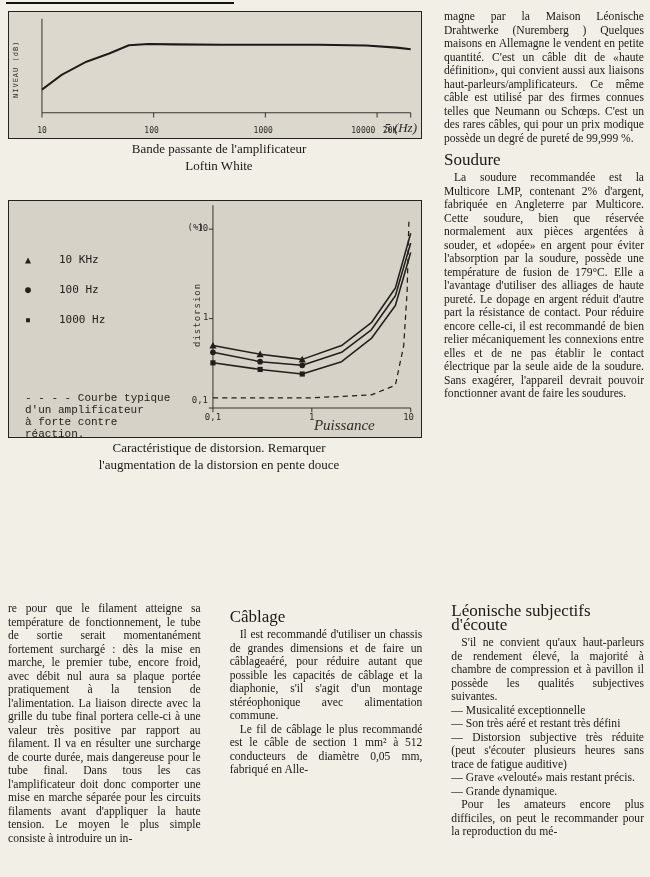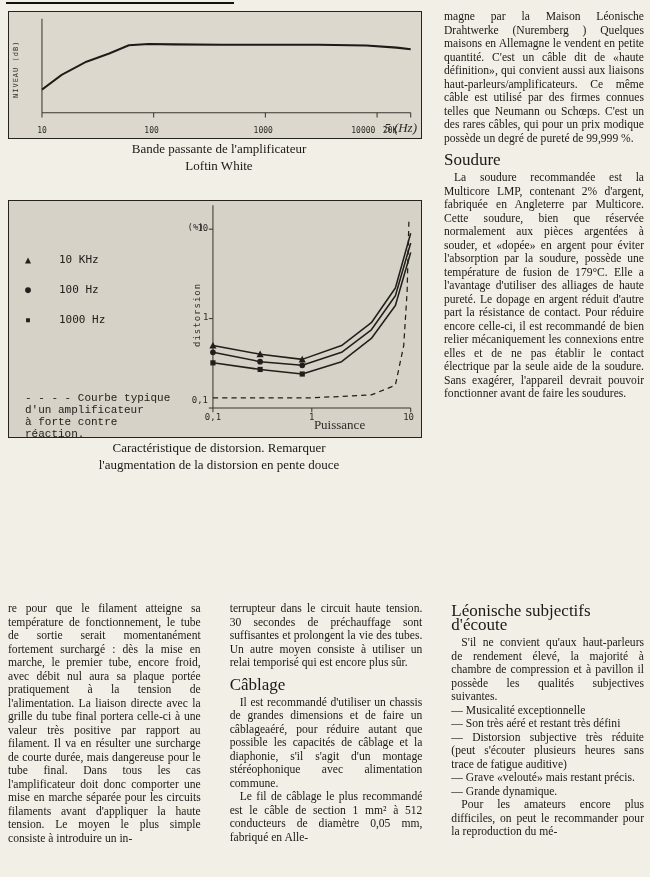--- a/index.html
+++ b/index.html
@@ -61,21 +61,21 @@
     transform:rotate(-90deg); transform-origin:0 0; white-space:nowrap;
   }
   
   .yt2 { font-size:9px; transform:translateX(-105%); }
   .xt2 { font-size:9px; transform:translateX(-50%); }
   #fig2-yunit { left:47.5%; top:9%; font-size:9px; transform:translateX(-105%); }
   #fig2-ylab {
     left:44.5%; top:62%; font-size:9px; letter-spacing:1px;
     transform:rotate(-90deg); transform-origin:0 0; white-space:nowrap;
   }
-  #fig2-xlab { left:74%; top:91.5%; font-size:13px; font-family:"Liberation Serif",serif; }
+  #fig2-xlab { left:74%; top:91.5%; font-size:15px; font-style:italic; font-family:"Liberation Serif",serif; }
 
   .legend { position:absolute; left:16px; top:52px; font-family:"DejaVu Sans Mono",monospace; font-size:11px; color:#24211d; }
   .lrow { margin-bottom:17px; }
   .lglyph { display:inline-block; width:34px; font-size:10px; }
   .note {
     position:absolute; left:16px; top:148px; width:178px;
     font-family:Liberation Mono, monospace; font-size:11px;
     line-height:12px; color:#24211d;margin-top:43px;
   }
   .note .note-text { white-space:pre-line; }
@@ -184,21 +184,20 @@
       <h3>Soudure</h3>
       <p class="indent">La soudure recommandée est la Multicore LMP, contenant 2% d'argent, fabriquée en Angleterre par Multicore. Cette soudure, bien que réservée normalement aux pièces argentées à souder, et «dopée» en argent pour éviter l'absorption par la soudure, possède une température de fusion de 179°C. Elle a l'avantage d'utiliser des alliages de haute pureté. Le dopage en argent réduit d'autre part la résistance de contact. Pour réduire encore celle-ci, il est recommandé de bien relier mécaniquement les connexions entre elles et de ne pas établir le contact électrique par la seule aide de la soudure. Sans exagérer, l'appareil devrait pouvoir fonctionner avant de faire les soudures.</p>
     </div>
   </div>
 
   <div class="bottom">
     <div class="bcol">
       <p>re pour que le filament atteigne sa température de fonctionnement, le tube de sortie serait momentanément fortement surchargé : dès la mise en marche, le premier tube, encore froid, avec débit nul aura sa plaque portée pratiquement à la tension de l'alimentation. La liaison directe avec la grille du tube final portera celle-ci à une valeur très positive par rapport au filament. Il va en résulter une surcharge de courte durée, mais dangereuse pour le tube final. Dans tous les cas l'amplificateur doit donc comporter une mise en marche séparée pour les circuits filaments avant d'appliquer la haute tension. Le moyen le plus simple consiste à introduire un in-</p>
     </div>
     <div class="bcol">
-      <p>terrupteur dans le circuit haute tension. 30 secondes de préchauffage sont suffisantes et prolongent la vie des tubes. Un autre moyen consiste à utiliser un relai temporisé qui est encore plus sûr.</p>
       <h3>Câblage</h3>
       <p class="indent">Il est recommandé d'utiliser un chassis de grandes dimensions et de faire un câblageaéré, pour réduire autant que possible les capacités de câblage et la diaphonie, s'il s'agit d'un montage stéréophonique avec alimentation commune.</p>
       <p class="indent">Le fil de câblage le plus recommandé est le câble de section 1 mm² à 512 conducteurs de diamètre 0,05 mm, fabriqué en Alle-</p>
     </div>
     <div class="bcol">
       <h3 style="margin-top:2px">Léonische subjectifs d'écoute</h3>
       <p class="indent">S'il ne convient qu'aux haut-parleurs de rendement élevé, la majorité à chambre de compression et à pavillon il possède les qualités subjectives suivantes.</p>
       <div class="item">— Musicalité exceptionnelle</div>
       <div class="item">— Son très aéré et restant très défini</div>
       <div class="item">— Distorsion subjective très réduite (peut s'écouter plusieurs heures sans trace de fatigue auditive)</div>

